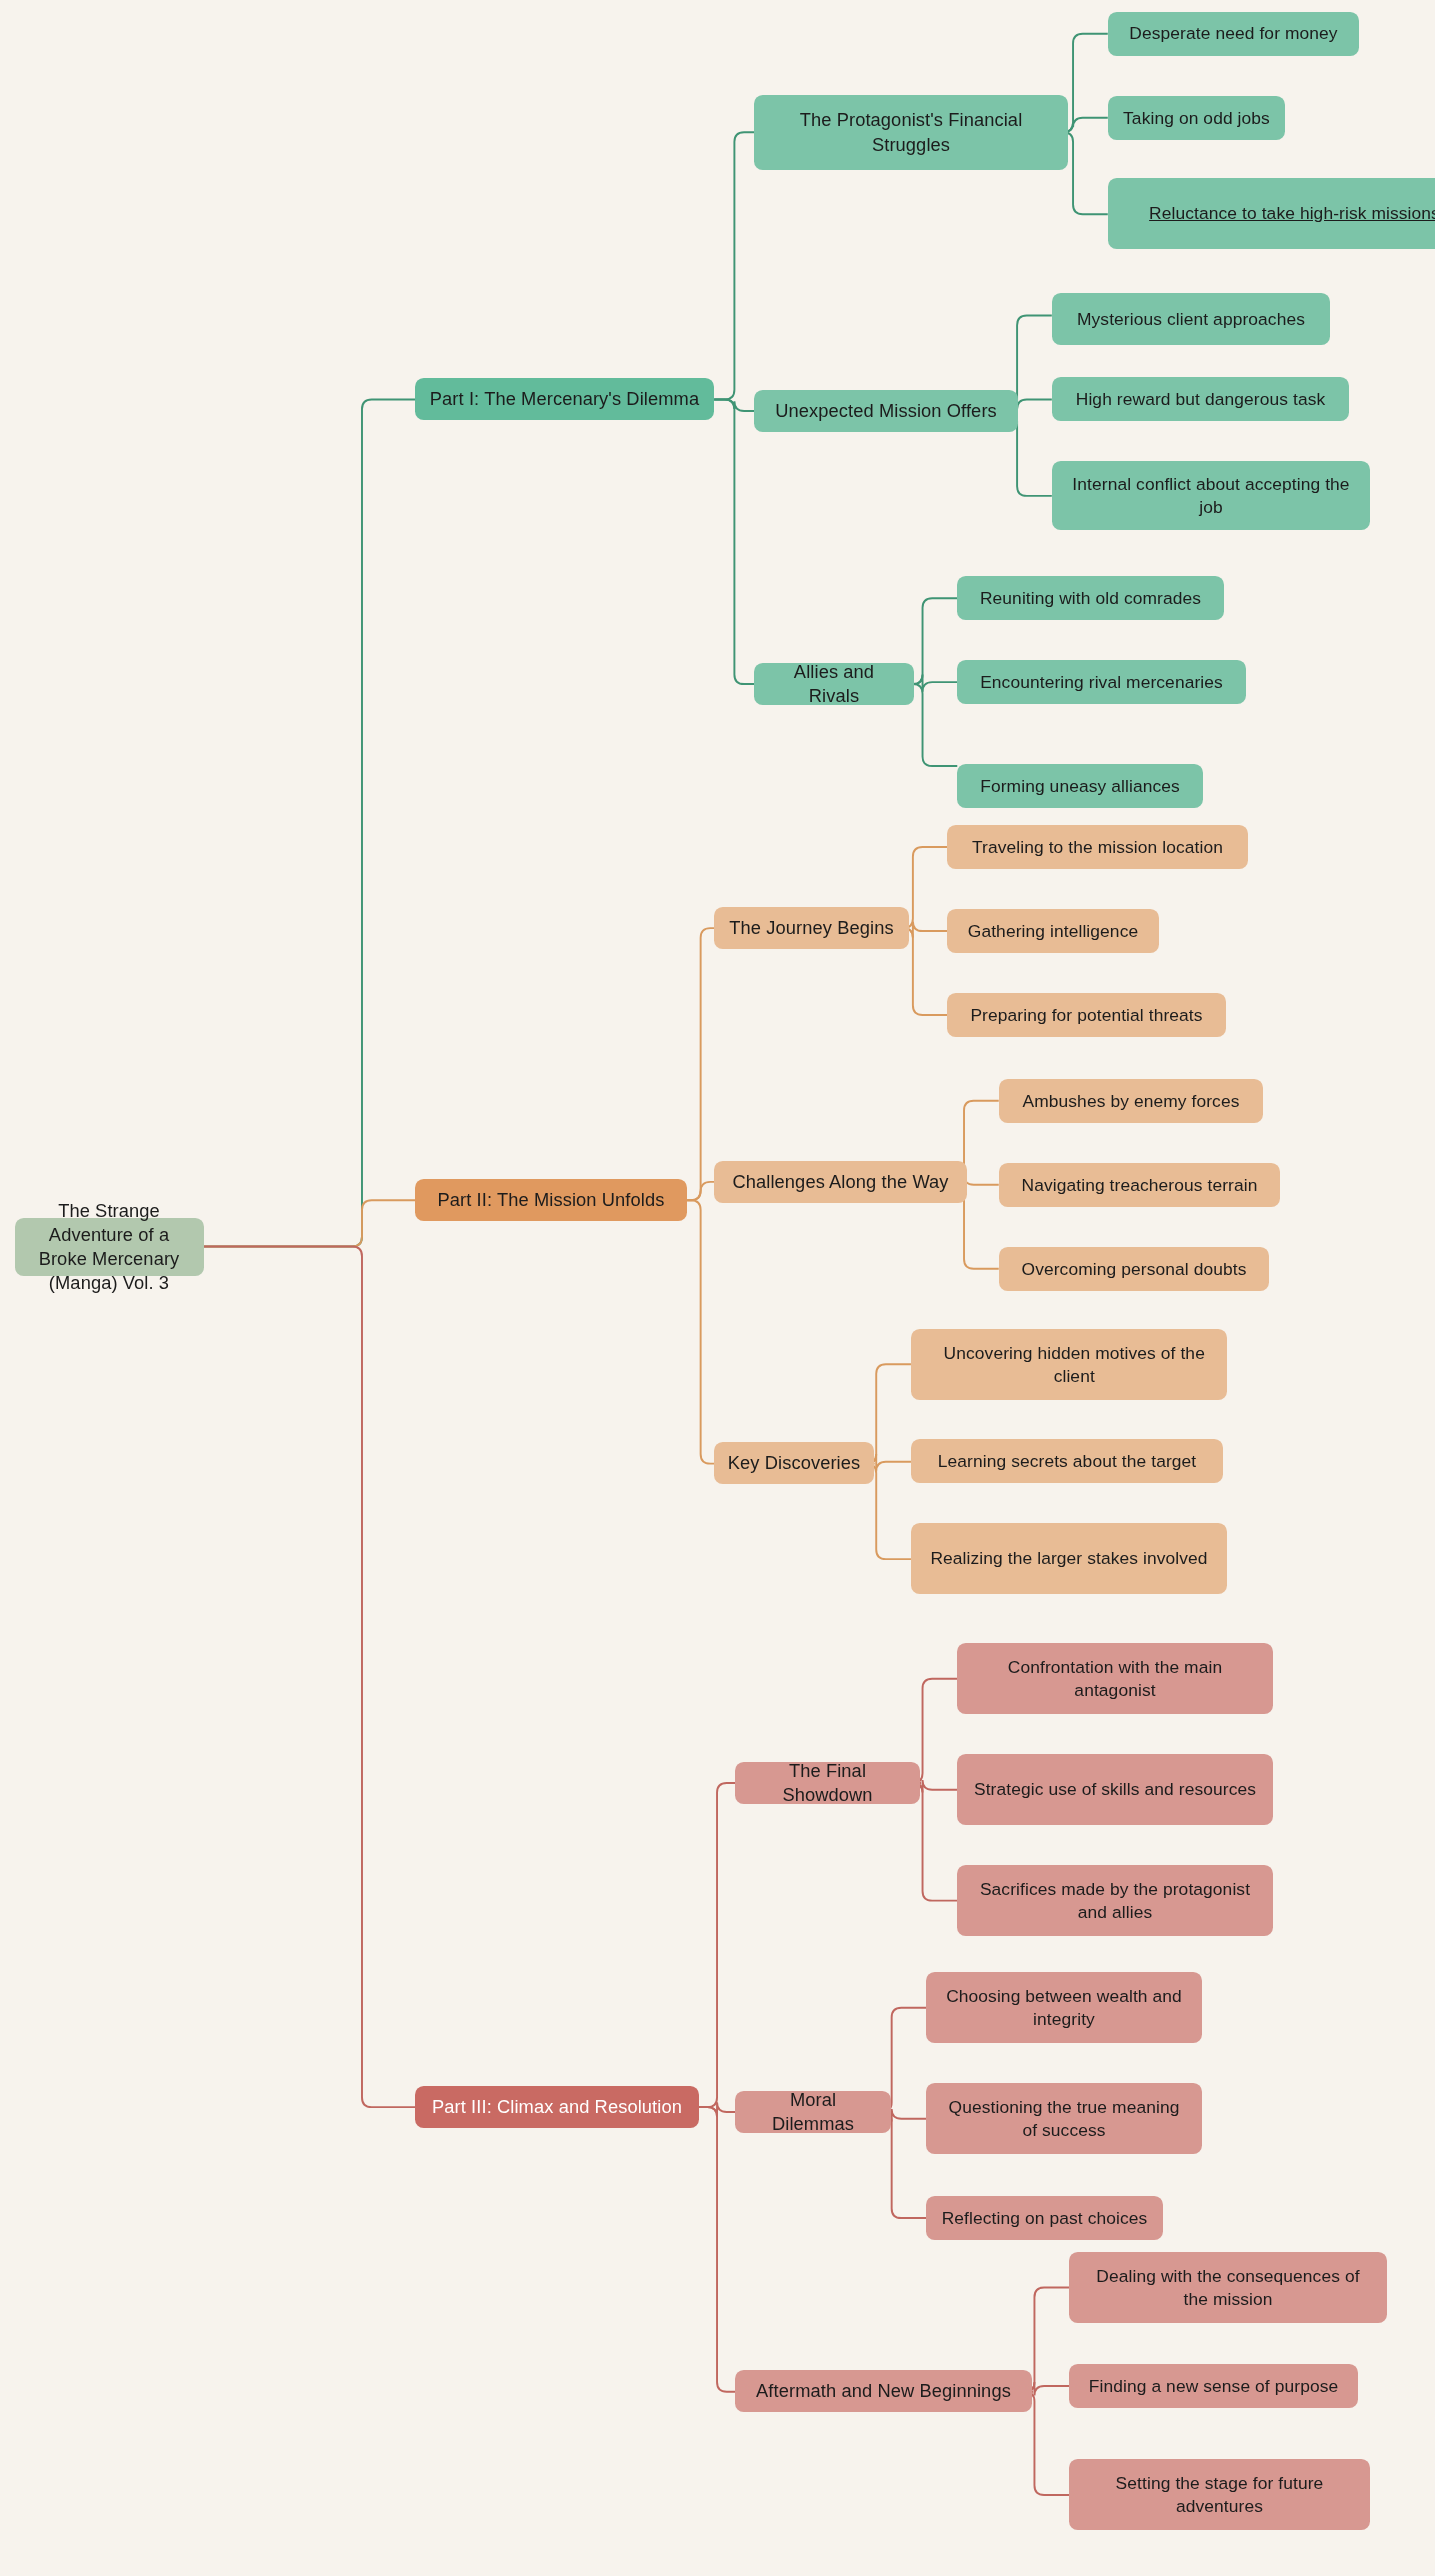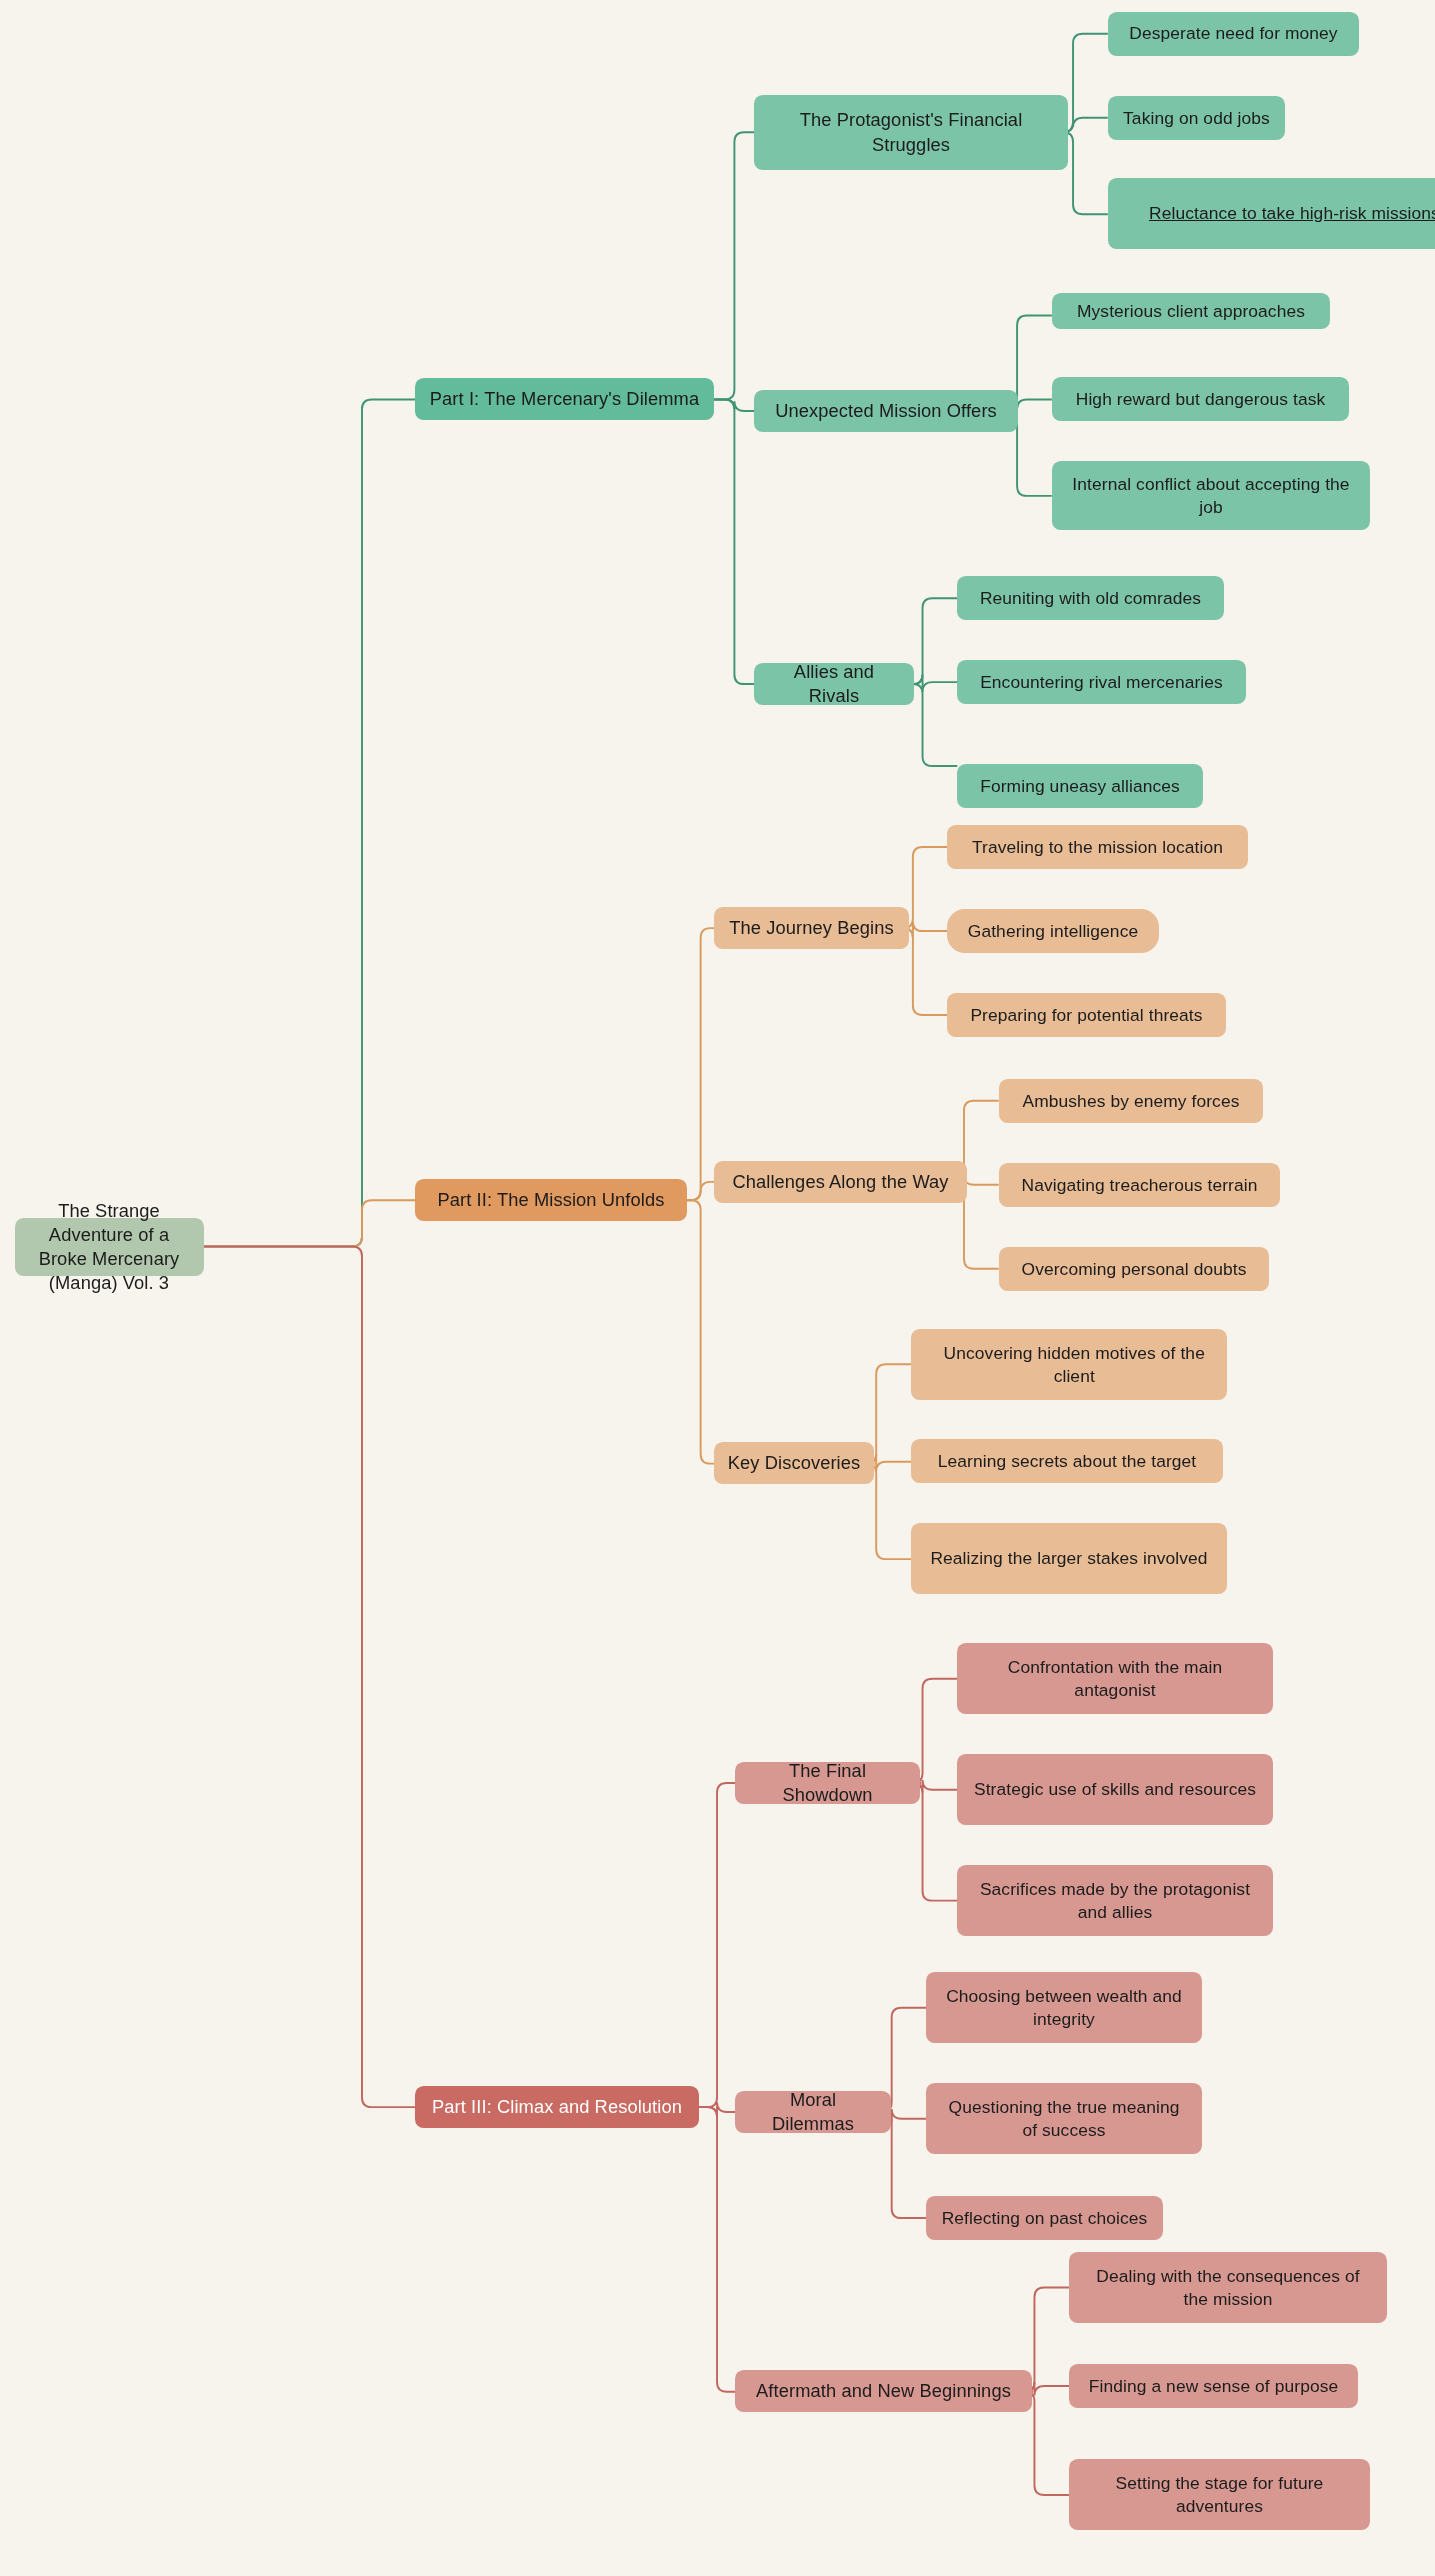--- a/index.html
+++ b/index.html
@@ -74,31 +74,31 @@
       <path d="M1070,2479 L1062,2479 Q1072,2479 1072,2489 L1072,2576 Q1072,2586 1082,2586 L1108,2586" fill="none" stroke="#c0675f" stroke-width="2"></path>
     </svg>
   <div id="nodes">
       <div class="node root" style="left: 14.5px; top: 1218px; width: 189px; height: 58px; background: rgb(178, 200, 174);">The Strange Adventure of a Broke Mercenary (Manga) Vol. 3</div>
       <div class="node branch" style="left: 415px; top: 378px; width: 299px; height: 42px; background: rgb(98, 187, 155);">Part I: The Mercenary's Dilemma</div>
       <div class="node mid" style="left: 754px; top: 95px; width: 314px; height: 75px; background: rgb(124, 196, 168);">The Protagonist's Financial Struggles</div>
       <div class="node leaf" style="left: 1108px; top: 11.6px; width: 251px; height: 44px; background: rgb(124, 196, 168);">Desperate need for money</div>
       <div class="node leaf" style="left: 1108px; top: 96px; width: 177px; height: 44px; background: rgb(124, 196, 168);">Taking on odd jobs</div>
       <div class="node leaf" style="left: 1108px; top: 178px; width: 373px; height: 71px; background: rgb(124, 196, 168); text-decoration: underline;">Reluctance to take high-risk missions</div>
       <div class="node mid" style="left: 754px; top: 390px; width: 264px; height: 42px; background: rgb(124, 196, 168);">Unexpected Mission Offers</div>
-      <div class="node leaf" style="left: 1052px; top: 293px; width: 278px; height: 36px; background: rgb(124, 196, 168);">Mysterious client approaches</div>
+      <div class="node leaf" style="left: 1052px; top: 293px; width: 278px; height: 52px; background: rgb(124, 196, 168);">Mysterious client approaches</div>
       <div class="node leaf" style="left: 1052px; top: 377px; width: 297px; height: 44px; background: rgb(124, 196, 168);">High reward but dangerous task</div>
       <div class="node leaf" style="left: 1052px; top: 461px; width: 318px; height: 69px; background: rgb(124, 196, 168);">Internal conflict about accepting the job</div>
       <div class="node mid" style="left: 754px; top: 663px; width: 160px; height: 42px; background: rgb(124, 196, 168);">Allies and Rivals</div>
       <div class="node leaf" style="left: 957px; top: 576px; width: 267px; height: 44px; background: rgb(124, 196, 168);">Reuniting with old comrades</div>
       <div class="node leaf" style="left: 957px; top: 660px; width: 289px; height: 44px; background: rgb(124, 196, 168);">Encountering rival mercenaries</div>
       <div class="node leaf" style="left: 957px; top: 744px; width: 246px; height: 44px; background: rgb(124, 196, 168); margin-top: 20px;">Forming uneasy alliances</div>
       <div class="node branch" style="left: 415px; top: 1179px; width: 272px; height: 42px; background: rgb(224, 153, 95);">Part II: The Mission Unfolds</div>
       <div class="node mid" style="left: 714px; top: 907px; width: 195px; height: 42px; background: rgb(232, 188, 149);">The Journey Begins</div>
       <div class="node leaf" style="left: 947px; top: 825px; width: 301px; height: 44px; background: rgb(232, 188, 149);">Traveling to the mission location</div>
-      <div class="node leaf" style="left: 947px; top: 909px; width: 212px; height: 44px; background: rgb(232, 188, 149); border-radius: 18px;">Gathering intelligence</div>
+      <div class="node leaf" style="left: 947px; top: 909px; width: 212px; height: 44px; background: rgb(232, 188, 149);">Gathering intelligence</div>
       <div class="node leaf" style="left: 947px; top: 993px; width: 279px; height: 44px; background: rgb(232, 188, 149);">Preparing for potential threats</div>
       <div class="node mid" style="left: 714px; top: 1161px; width: 253px; height: 42px; background: rgb(232, 188, 149);">Challenges Along the Way</div>
       <div class="node leaf" style="left: 999px; top: 1079px; width: 264px; height: 44px; background: rgb(232, 188, 149);">Ambushes by enemy forces</div>
       <div class="node leaf" style="left: 999px; top: 1163px; width: 281px; height: 44px; background: rgb(232, 188, 149);">Navigating treacherous terrain</div>
       <div class="node leaf" style="left: 999px; top: 1247px; width: 270px; height: 44px; background: rgb(232, 188, 149);">Overcoming personal doubts</div>
       <div class="node mid" style="left: 714px; top: 1442px; width: 160px; height: 42px; background: rgb(232, 188, 149);">Key Discoveries</div>
       <div class="node leaf" style="left: 911px; top: 1329px; width: 316px; height: 71px; background: rgb(232, 188, 149); padding-left: 24px;">Uncovering hidden motives of the client</div>
       <div class="node leaf" style="left: 911px; top: 1439px; width: 312px; height: 44px; background: rgb(232, 188, 149);">Learning secrets about the target</div>
       <div class="node leaf" style="left: 911px; top: 1523px; width: 316px; height: 71px; background: rgb(232, 188, 149);">Realizing the larger stakes involved</div>
       <div class="node branch white-text" style="left: 415px; top: 2086px; width: 284px; height: 42px; background: rgb(201, 106, 99);">Part III: Climax and Resolution</div>

